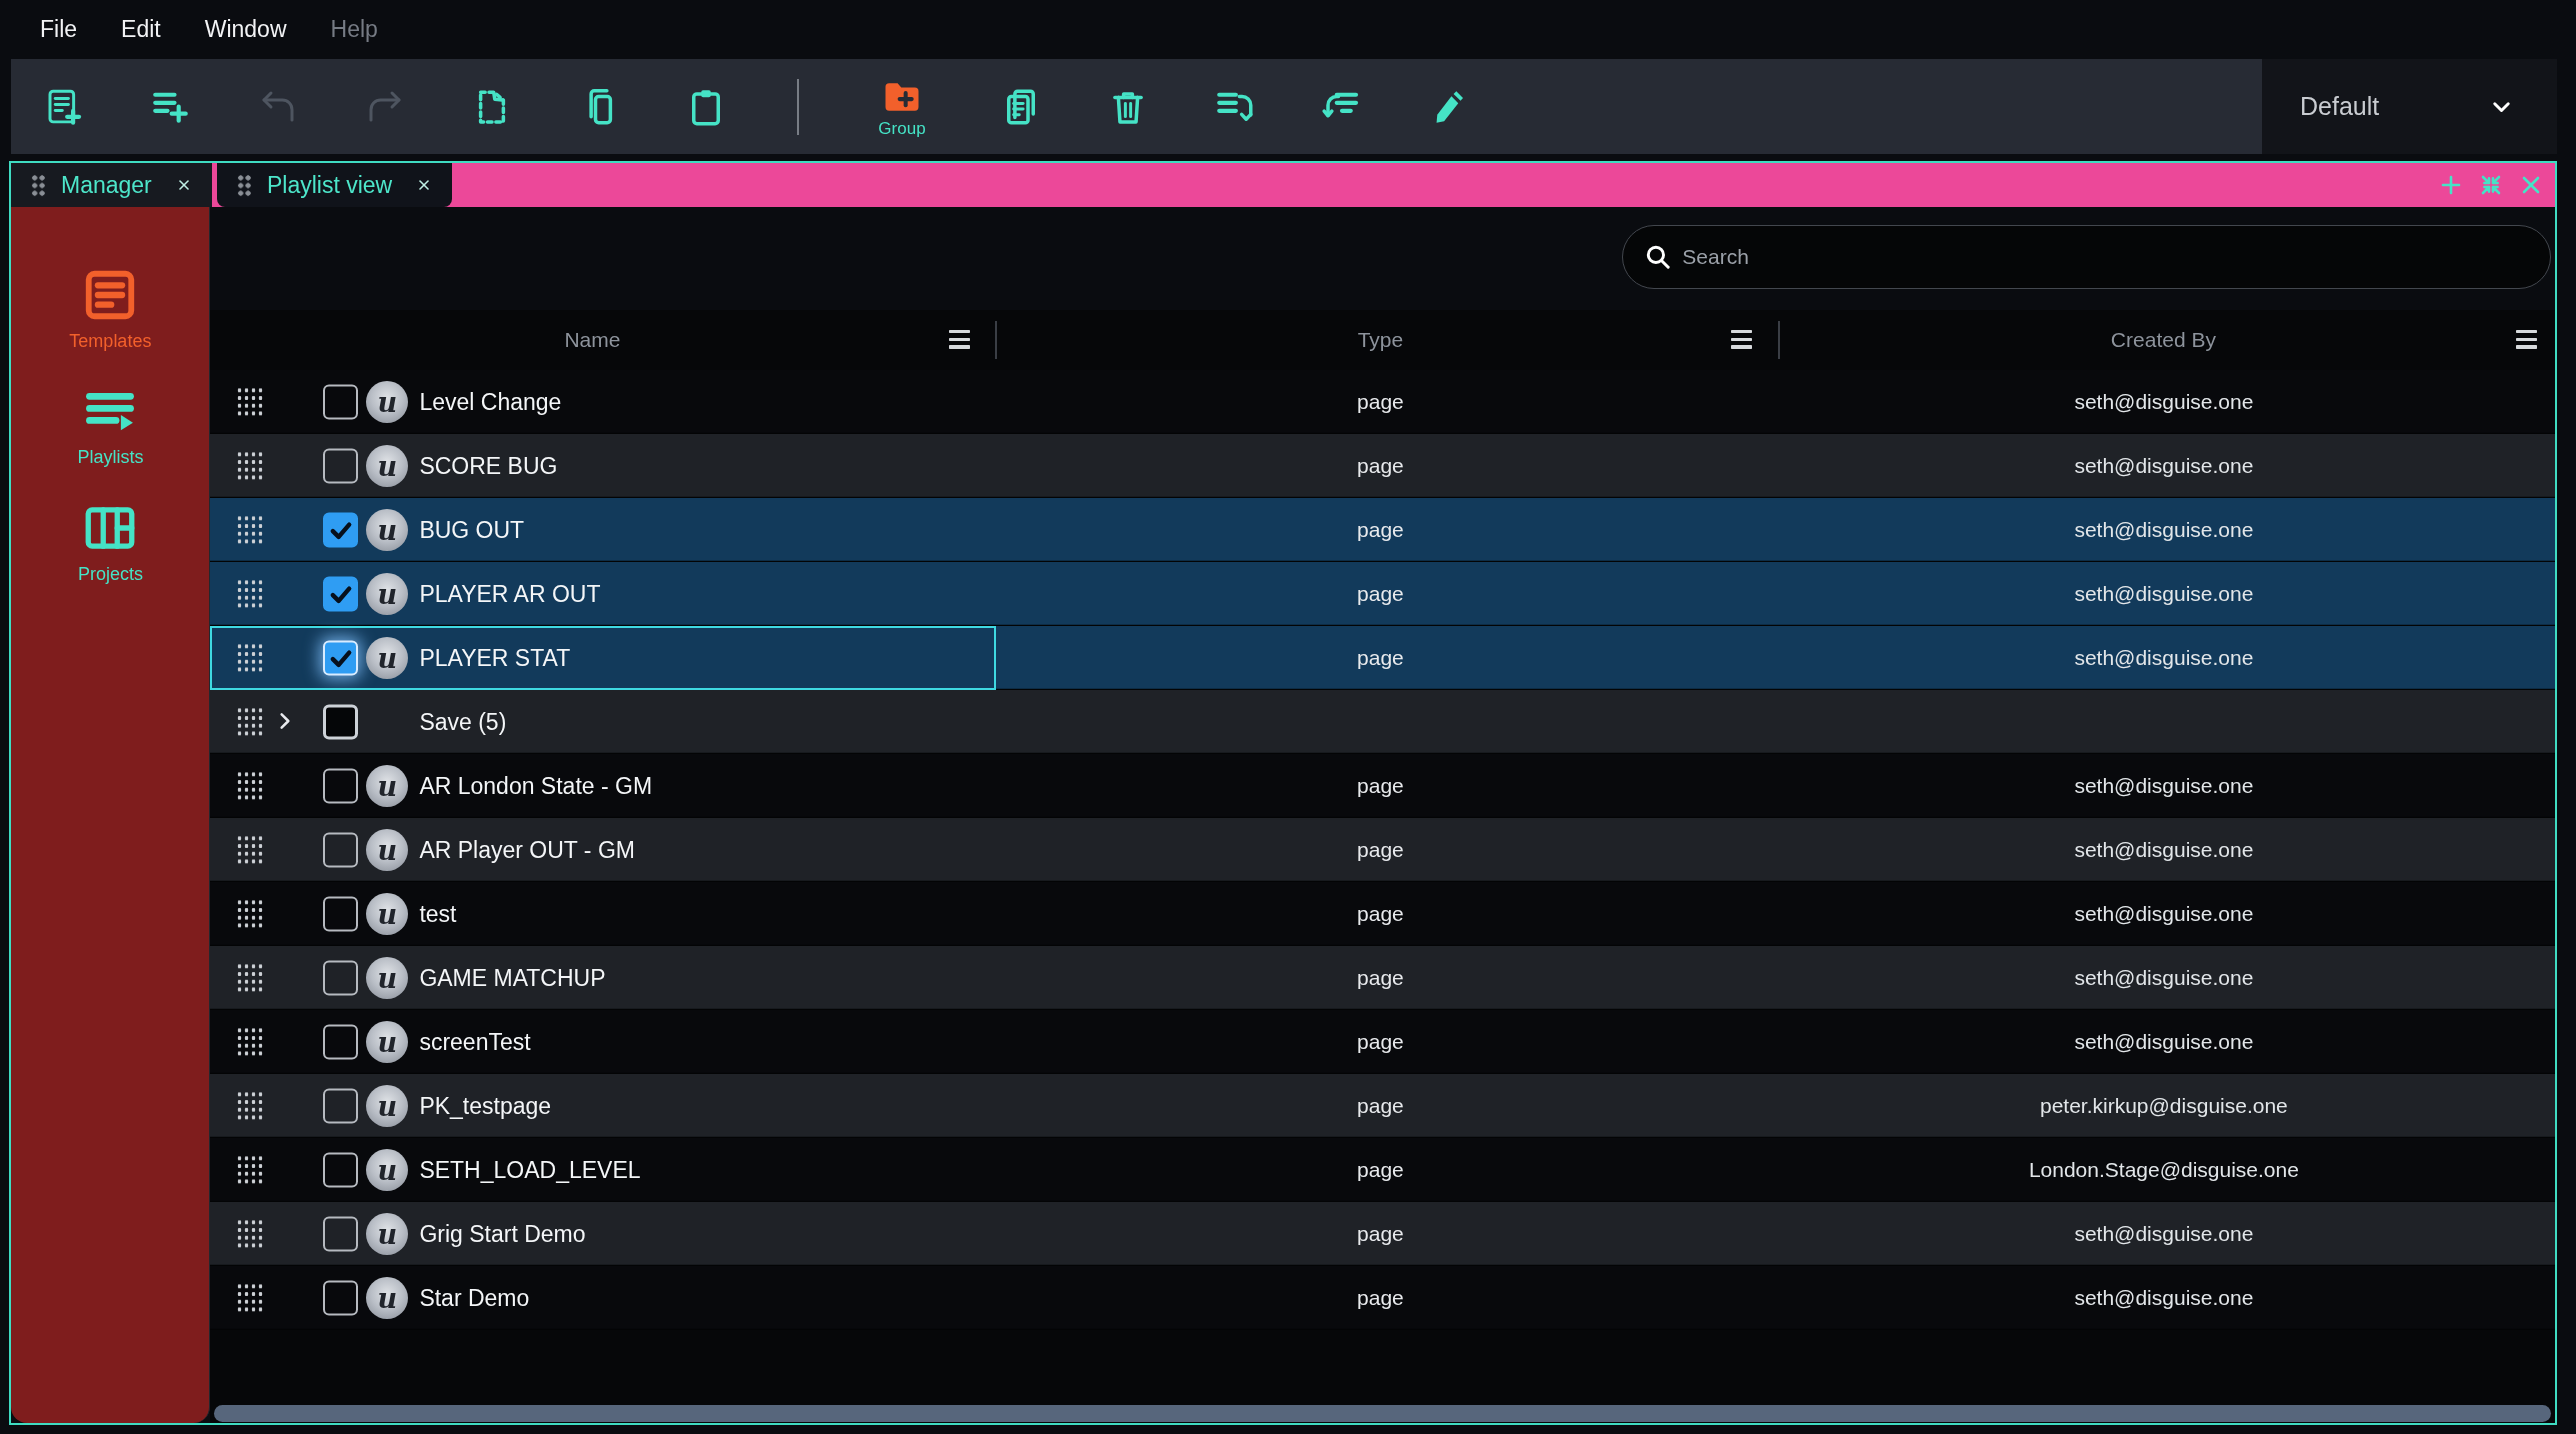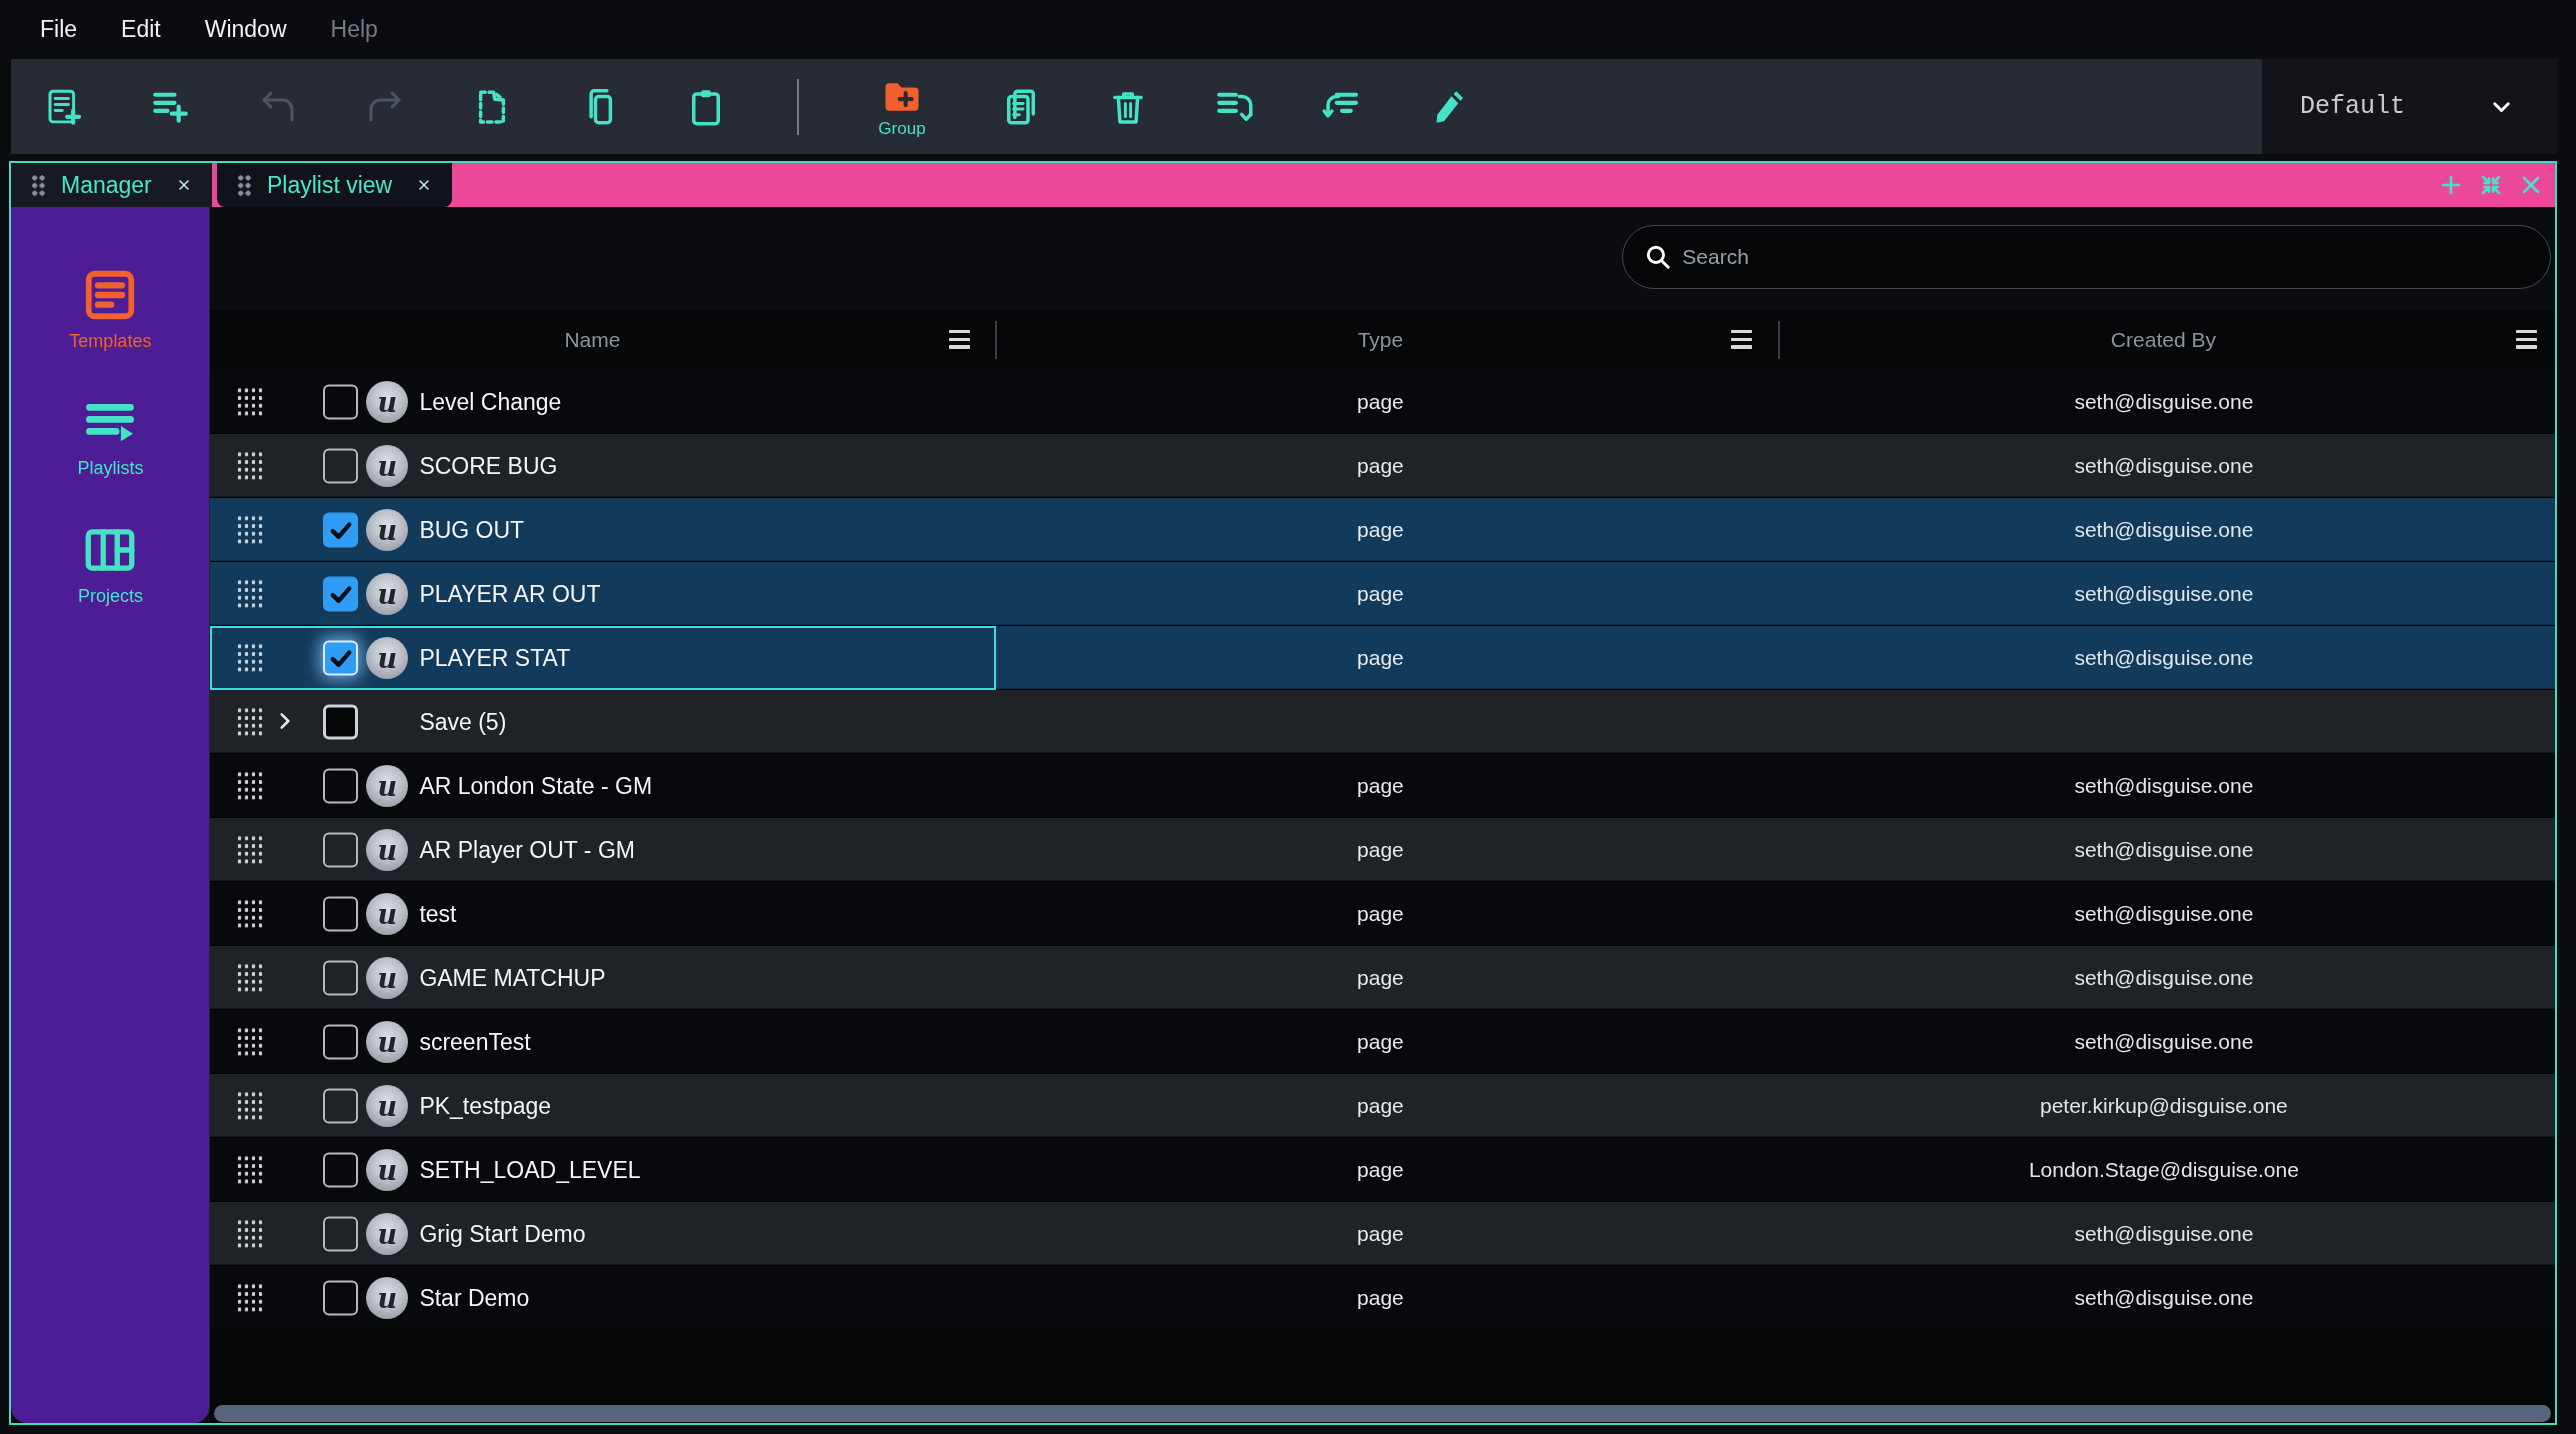--- a/index.html
+++ b/index.html
@@ -27,41 +27,41 @@
   
   .toolbar{position:absolute;left:10.7px;right:19px;top:59px;height:95px;background:var(--toolbar-bg);display:flex;align-items:center;padding-left:32px;gap:64px;}
   .tb{background:none;border:none;width:43px;height:81px;display:flex;flex-direction:column;align-items:center;justify-content:center;cursor:pointer;flex:0 0 auto;}
   .tb svg{width:42px;height:42px;stroke:var(--accent-teal);fill:none;stroke-width:1.7;stroke-linecap:round;stroke-linejoin:round;}
   .tb.disabled svg{stroke:#4E5560;}
   .tb.group-btn{width:67px;}
   .tb.group-btn svg{width:44px;height:44px;}
   .tb .tb-label{font-size:17px;color:var(--accent-teal);margin-top:1.3px;}
   .tb-divider{width:2px;height:56px;background:#787D85;flex:0 0 auto;margin:0 5.4px;}
   .preset{position:absolute;right:0;top:0;height:95px;width:295px;background:#121419;display:flex;align-items:center;justify-content:space-between;padding:0 42px 0 38px;cursor:pointer;}
-  .preset-value{font-size:25px;color:#C9CCD1;font-family:Liberation Mono, monospace;}
+  .preset-value{font-size:25px;color:#C9CCD1;}
   .preset svg{width:27px;height:27px;stroke:#FFFFFF;stroke-width:2.6;fill:none;stroke-linecap:round;stroke-linejoin:round;}
 
   
   .panel{position:absolute;left:9.4px;top:161px;width:2548px;height:1264px;border:2px solid var(--panel-border);background:#0B0D11;}
   .tabstrip{position:relative;height:44px;background:#ec4899;display:flex;align-items:stretch;}
   .tab{display:flex;align-items:center;gap:14.8px;padding:0 20px;cursor:pointer;}
   .tab.active{background:#171A20;}
   .tab.inactive{background:#10131A;border-radius:0 0 8px 8px;margin-left:5.4px;}
   .tab-handle{width:14.8px;height:23px;background-image:radial-gradient(circle,#8A8F96 2.3px,transparent 2.8px);background-size:7.4px 7.7px;}
   .tab-label{font-size:23px;color:#4DE6CA;white-space:nowrap;}
   .tab-close{margin-left:9.4px;cursor:pointer;display:flex;}
   .tab-close svg{width:16px;height:16px;stroke:#BFEFE4;stroke-width:2.4;fill:none;stroke-linecap:round;}
   .panel-controls{position:absolute;right:12px;top:0;height:44px;display:flex;align-items:center;gap:16px;}
   .pc-btn{background:none;border:none;cursor:pointer;display:flex;}
   .pc-btn svg{width:24px;height:24px;stroke:var(--accent-teal);stroke-width:2.6;fill:none;stroke-linecap:round;stroke-linejoin:round;}
 
   .panel-body{display:flex;height:1216px;}
 
   
-  .sidebar{width:199px;background:#4c1d95;border-right:1.3px solid #24272D;border-radius:0 0 16px 16px;display:flex;flex-direction:column;align-items:center;padding-top:59px;gap:42px;flex:0 0 auto;}
+  .sidebar{width:199px;background:#7f1d1d;border-right:1.3px solid #24272D;border-radius:0 0 16px 16px;display:flex;flex-direction:column;align-items:center;padding-top:59px;gap:31px;flex:0 0 auto;}
   .side-item{display:flex;flex-direction:column;align-items:center;gap:6.7px;cursor:pointer;background:none;border:none;}
   .side-item svg{width:58px;height:58px;stroke:var(--accent-teal);fill:none;stroke-width:2;stroke-linecap:round;stroke-linejoin:round;}
   .side-item .side-label{font-size:18px;color:var(--accent-teal);}
   .side-item.active svg{stroke:var(--accent-orange);}
   .side-item.active .side-label{color:var(--accent-orange);}
 
   
   .main{position:relative;flex:1;background:#0A0C10;}
   .search{position:absolute;top:18px;right:4px;width:929px;height:64px;border:1.3px solid #43474E;border-radius:32px;background:#050607;display:flex;align-items:center;padding:0 20px;}
   .search svg{width:29.5px;height:29.5px;stroke:#FFFFFF;stroke-width:2.4;fill:none;stroke-linecap:round;flex:0 0 auto;}

